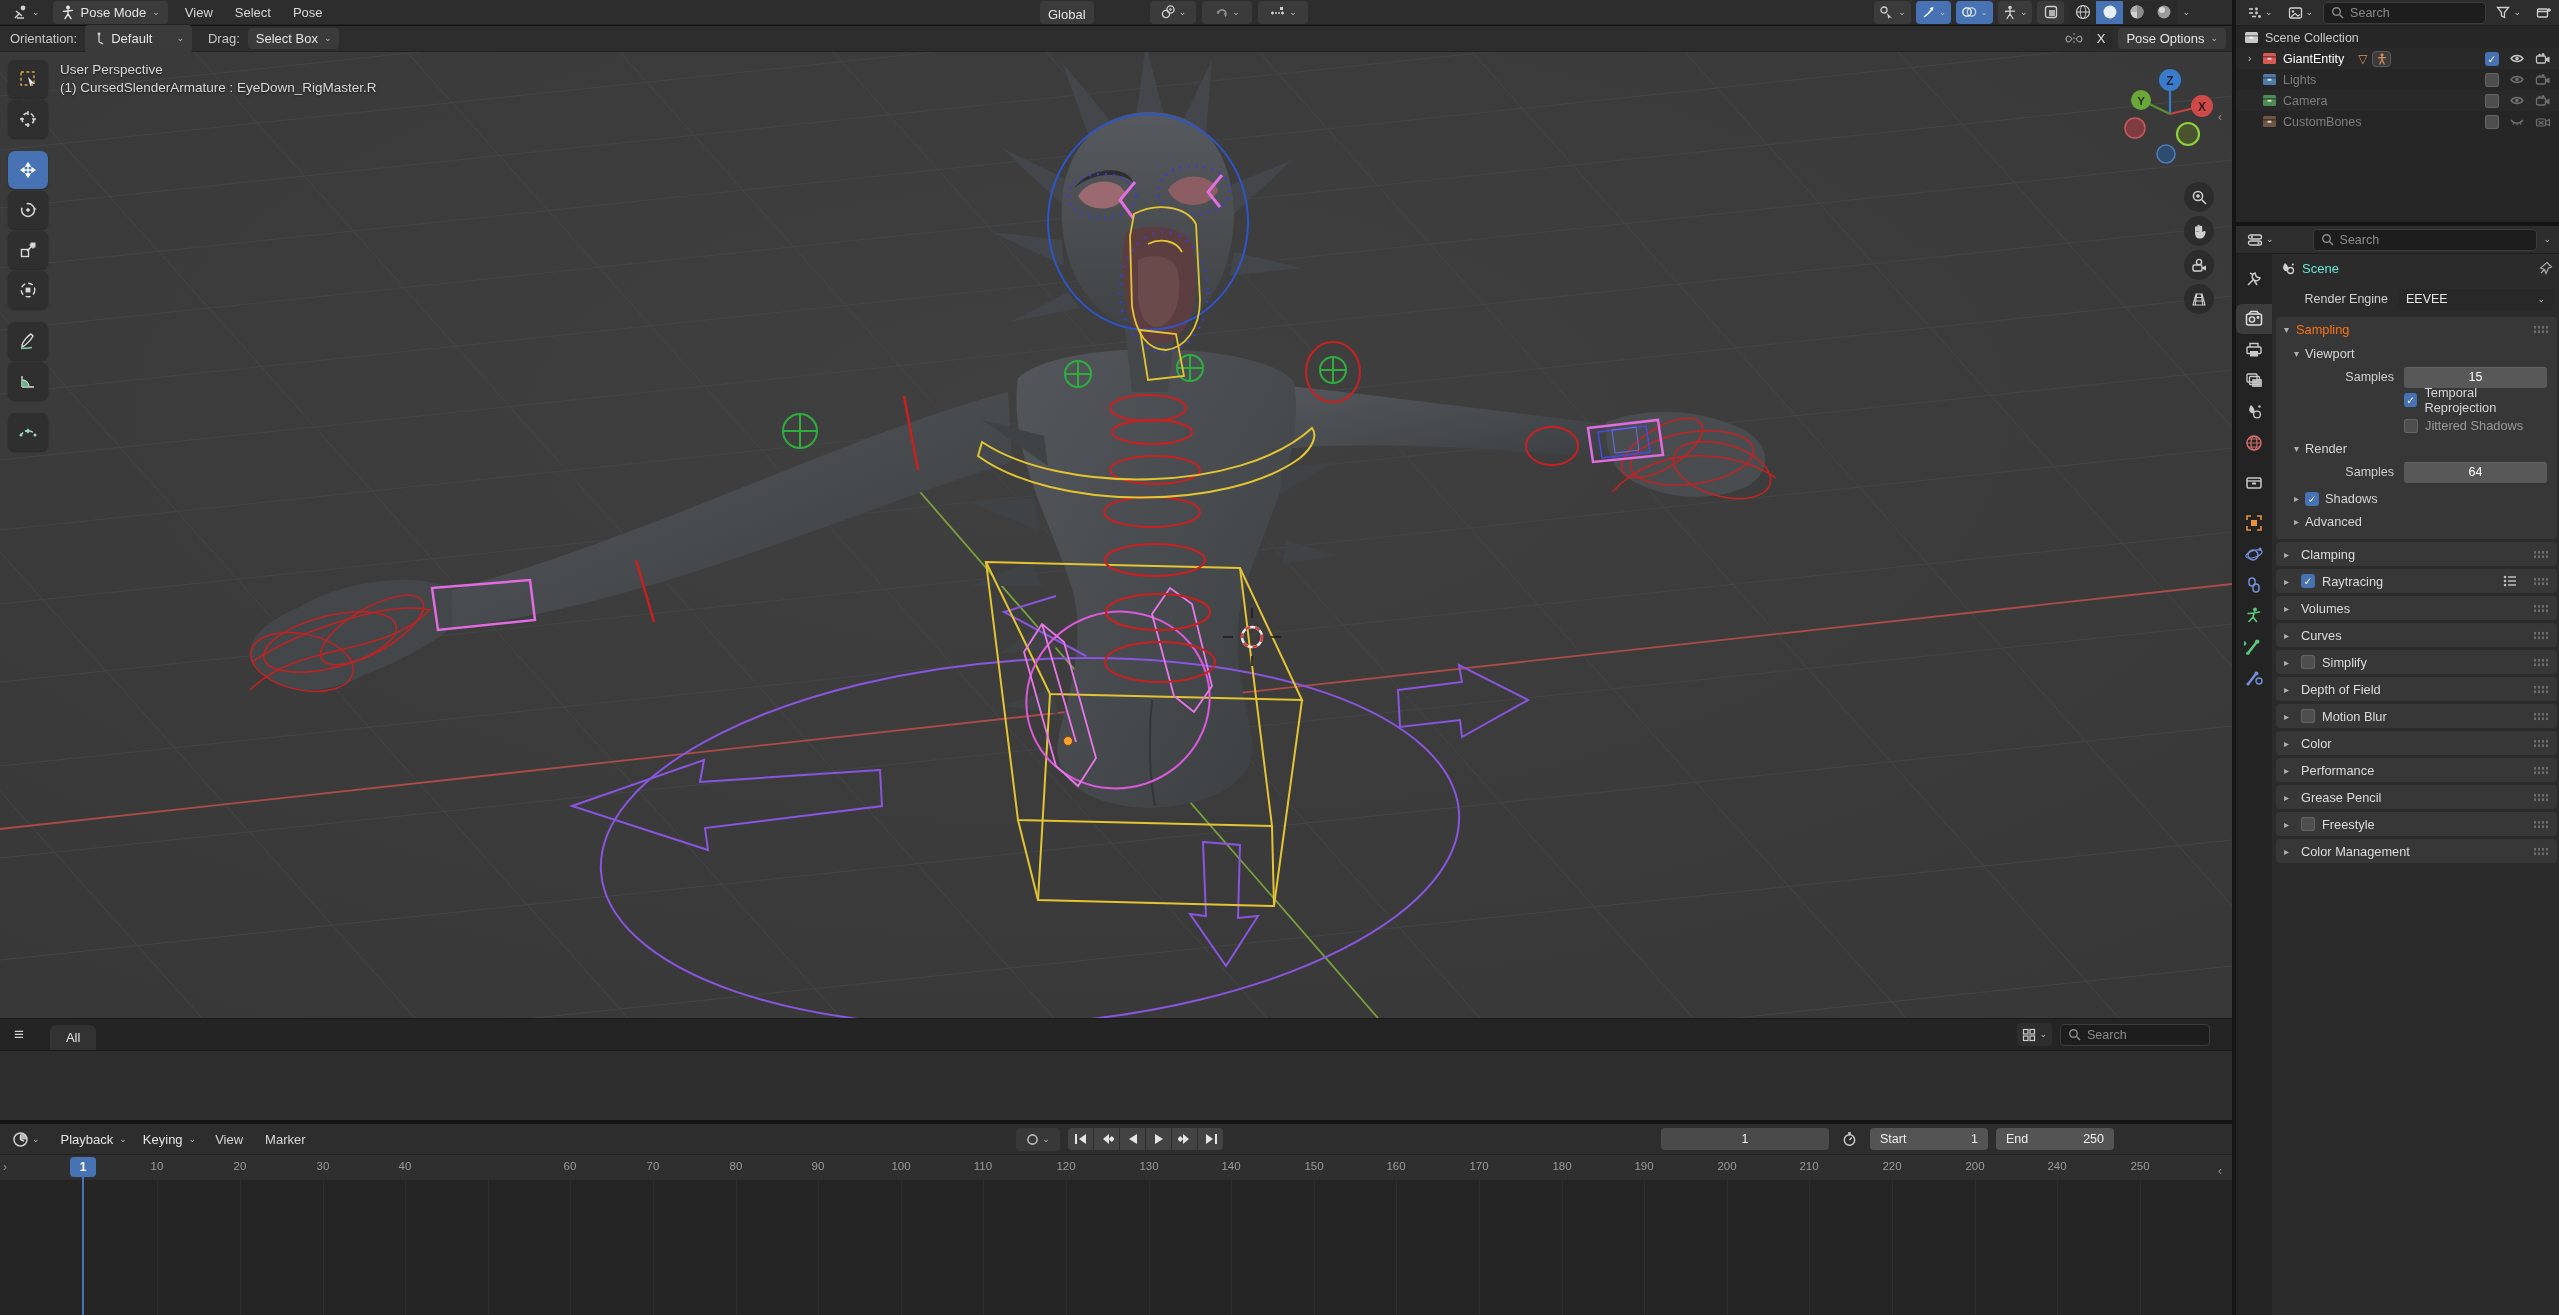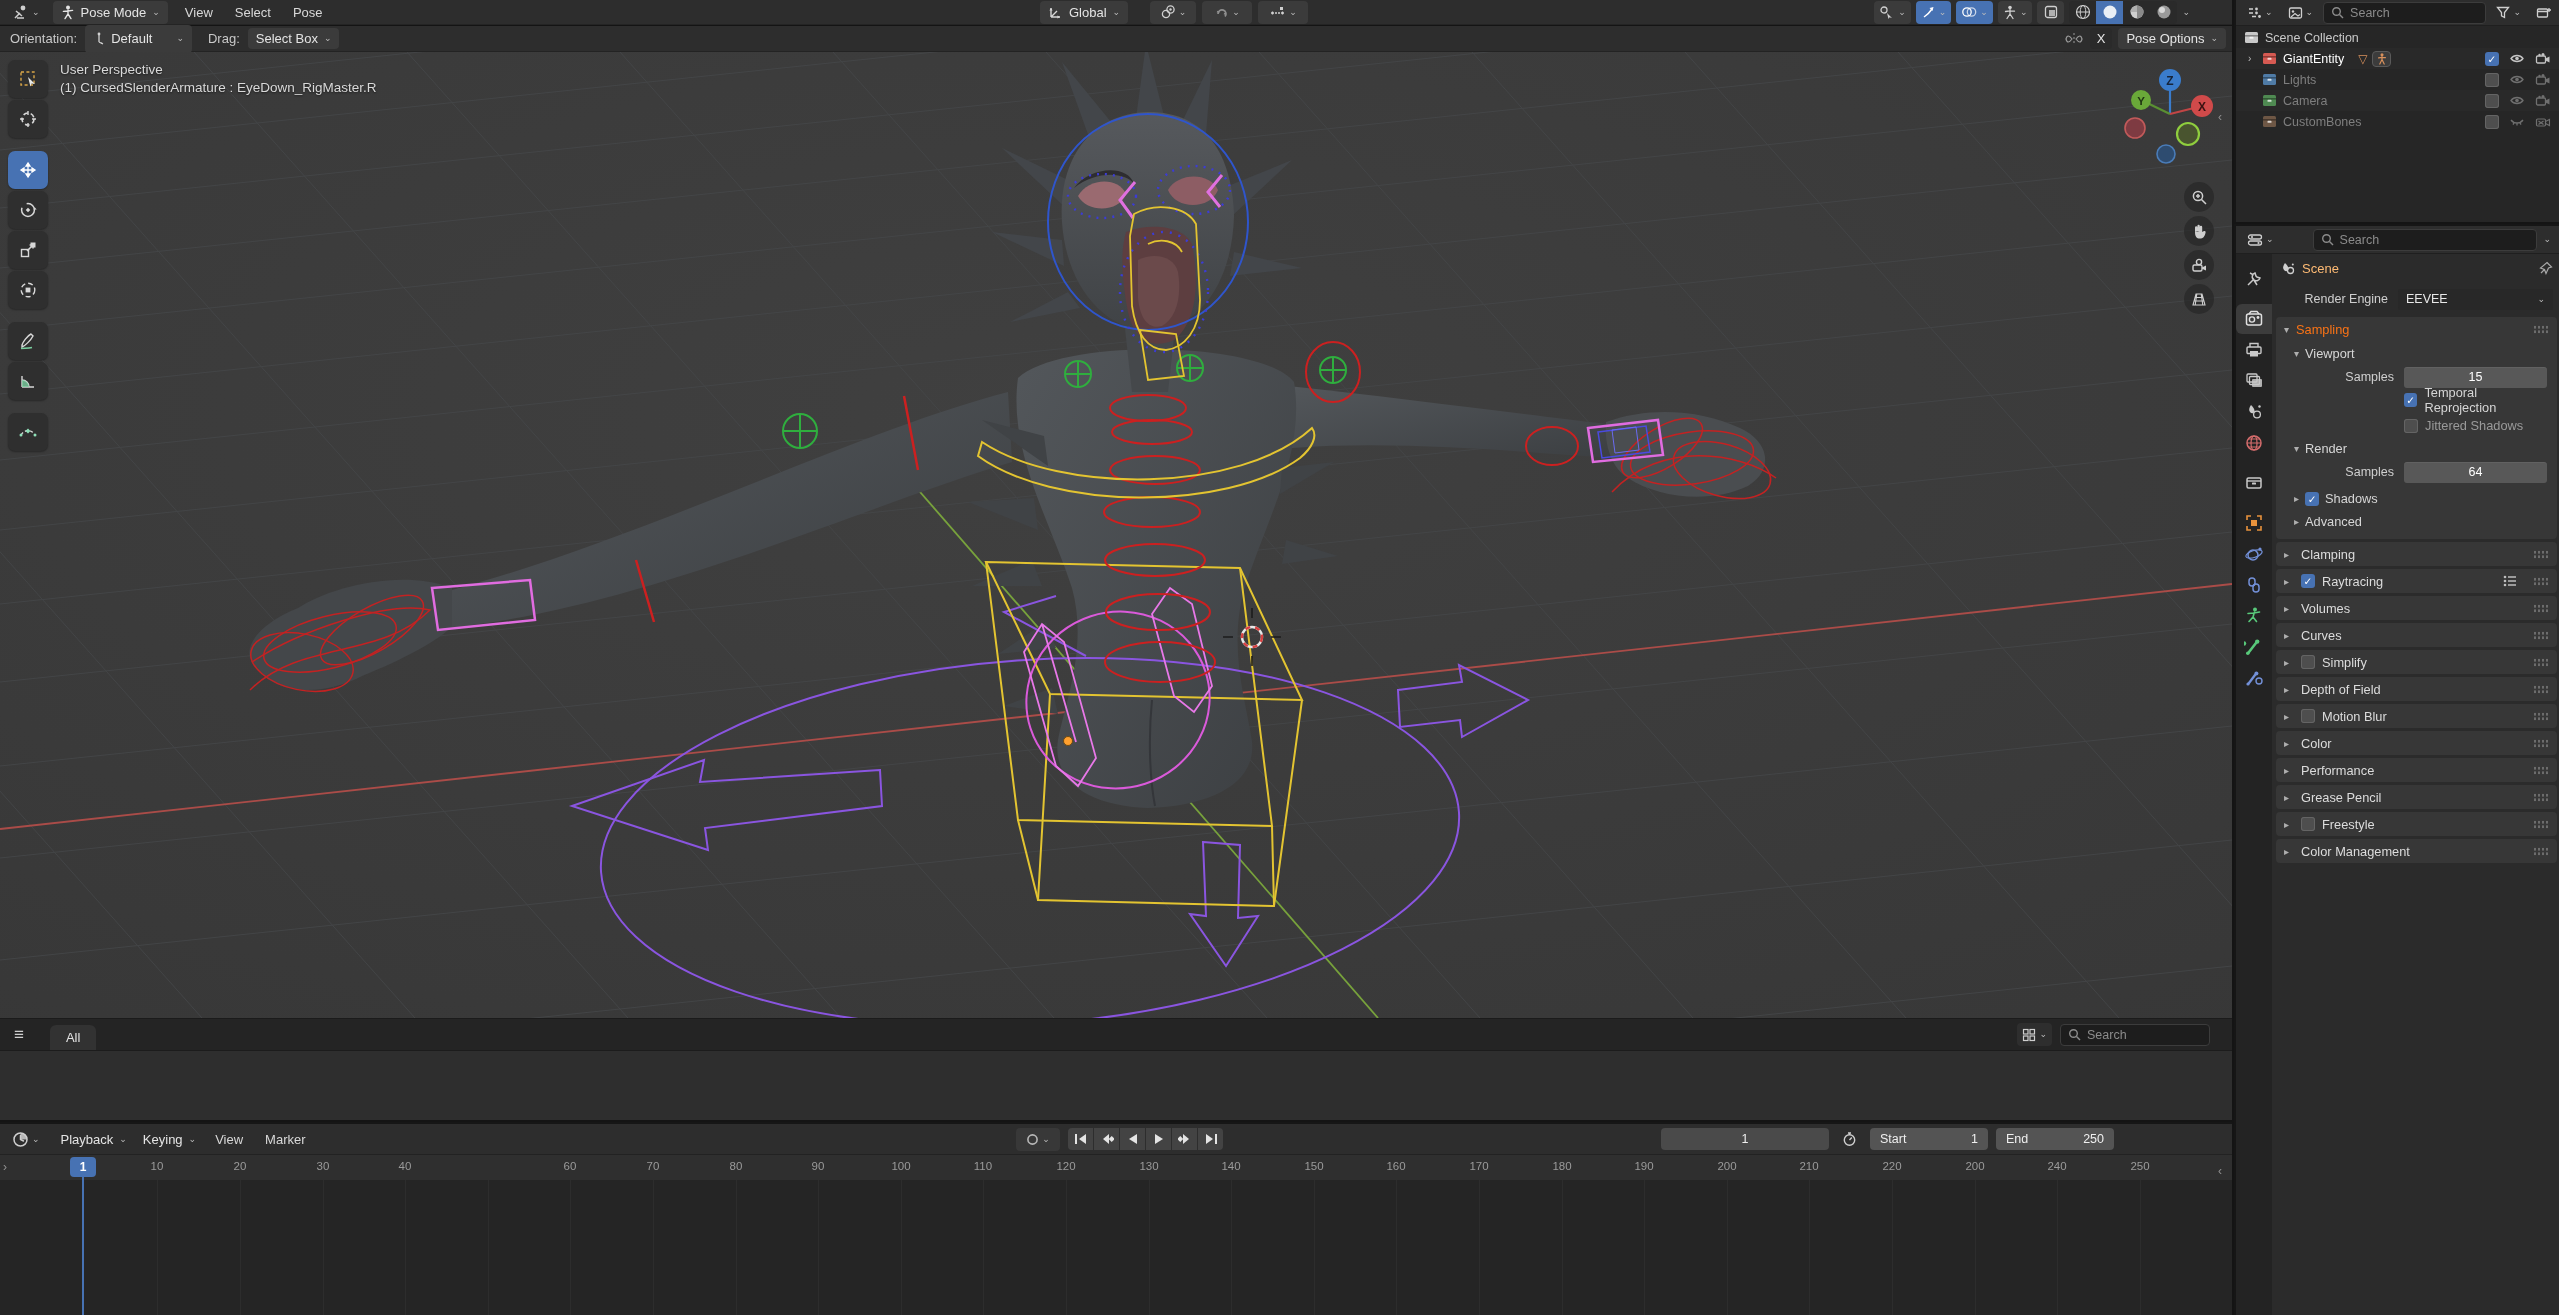--- a/index.html
+++ b/index.html
@@ -84,21 +84,21 @@
         </svg>
       <span>Pose Mode</span>
       <span class="chev">⌄</span>
     </div>
     <div class="flex" style="height:100%;margin-left:6px;">
       <div class="menu-item">View</div>
       <div class="menu-item">Select</div>
       <div class="menu-item">Pose</div>
     </div>
 
-    <div class="pill" style="position:absolute;left:1040px;">
+    <div class="pill" style="position:absolute;left:1040px;flex-direction:column;">
       <svg width="15" height="15" viewBox="0 0 15 15">
           <path d="M3,12 V3 M3,12 H12 M3,12 L9,6" stroke="#d8d8d8" stroke-width="1.4" fill="none"></path>
           <path d="M3,3 l-1.6,2.6 h3.2 Z M12,12 l-2.6,-1.6 v3.2 Z" fill="#d8d8d8"></path>
         </svg>
       <span>Global</span>
       <span class="chev">⌄</span>
     </div>
     <div class="iconbtn" style="position:absolute;left:1150px;width:46px;">
       <svg width="16" height="16" viewBox="0 0 16 16">
           <circle cx="6" cy="10" r="3.6" stroke="#d0d0d0" fill="none" stroke-width="1.3"></circle>
@@ -932,21 +932,21 @@
       </div>
     </div>
 
   <div class="abs" id="props-content" style="left:36px;top:28px;width:289px;height:1063px;">
     <div class="flex" style="height:28px;padding:0 8px;gap:7px;">
       <svg width="15" height="15" viewBox="0 0 15 15">
           <path d="M5,2 C3,5 2.5,7 4,9 C5.5,11 8,10.5 8.5,8.5 C9,6.5 7,4 5,2 Z" fill="#cfcfcf"></path>
           <circle cx="10.5" cy="9.5" r="3" stroke="#cfcfcf" stroke-width="1.3" fill="none"></circle>
           <circle cx="12.8" cy="3.6" r="1" fill="#cfcfcf"></circle>
         </svg>
-      <span style="color:#fdba74;">Scene</span>
+      <span style="color:#5eead4;">Scene</span>
       <svg style="margin-left:auto;" width="14" height="14" viewBox="0 0 14 14">
           <path d="M8,1.5 L12.5,6 L9.5,7 L7,12.5 L5.5,8.5 L1.5,7 L8,1.5 Z M5.5,8.5 L2,12" stroke="#a8a8a8" stroke-width="1.2" fill="none"></path>
         </svg>
     </div>
 
     <div class="prop-row" style="padding:0 8px;margin-top:4px;">
       <span class="plabel">Render Engine</span>
       <div class="dd-field">
         <span>EEVEE</span>
         <span class="chev">⌄</span>

